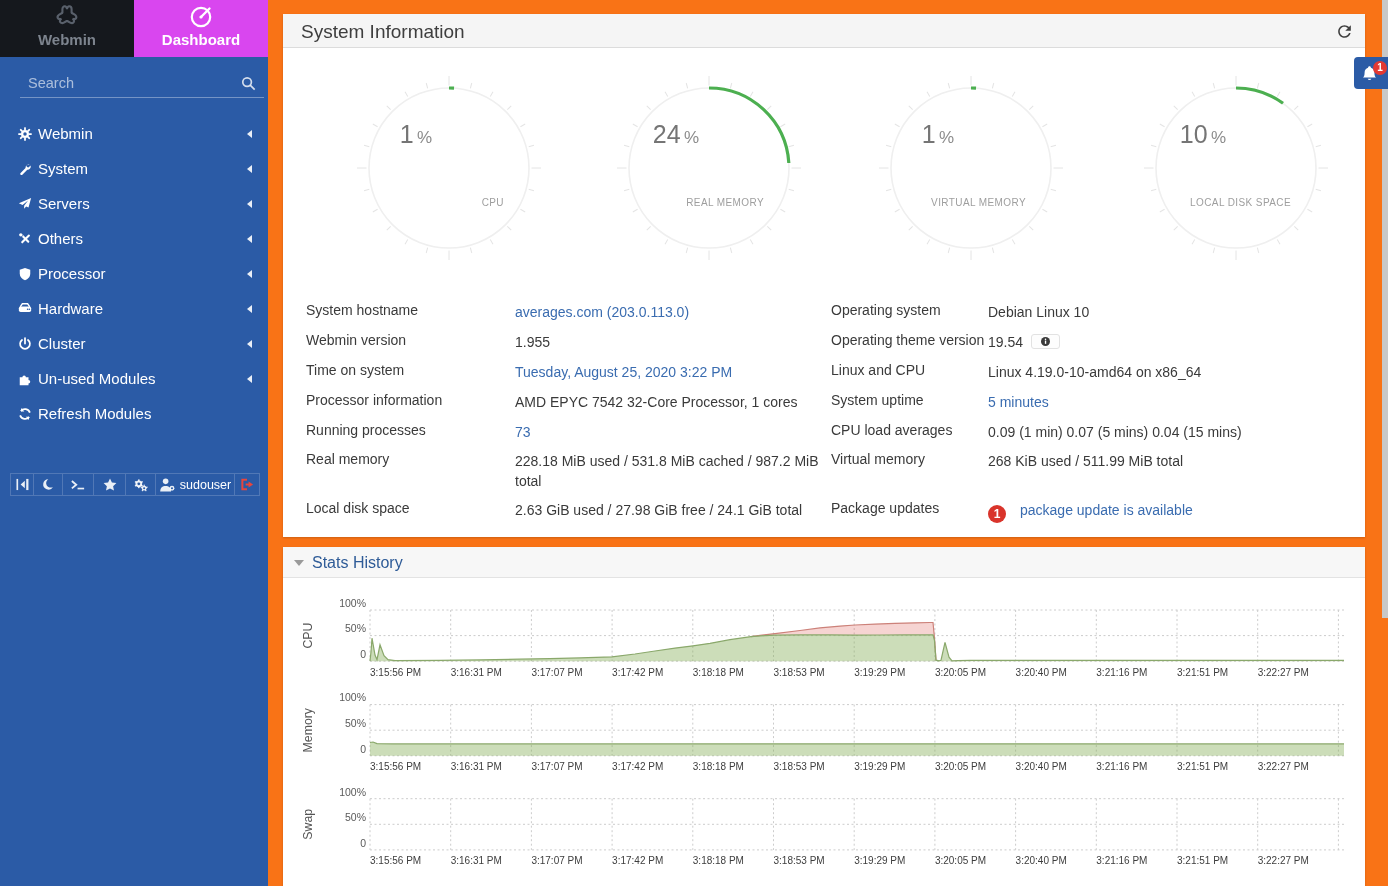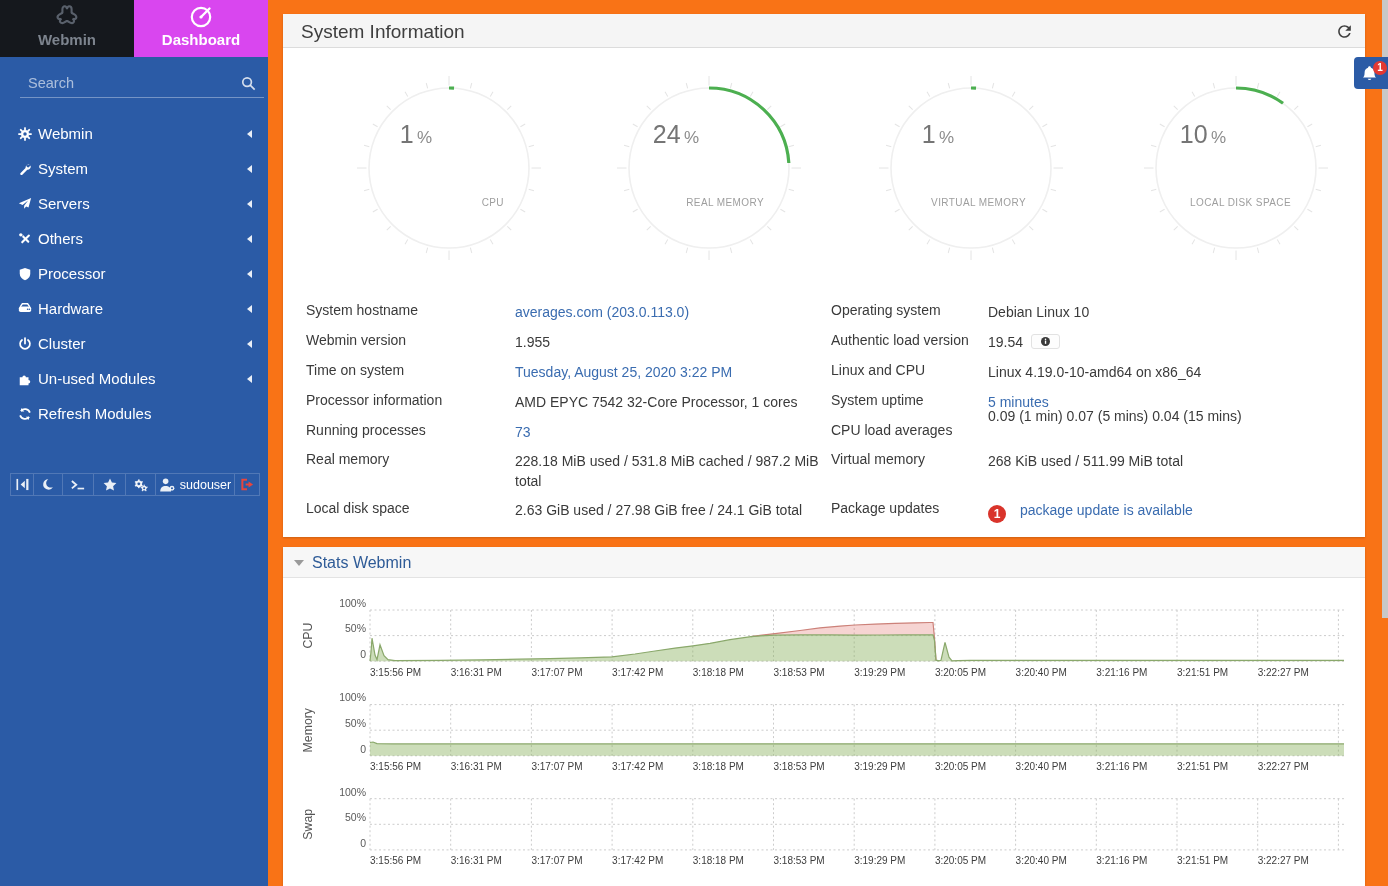--- a/index.html
+++ b/index.html
@@ -367,41 +367,41 @@
       <div class="ilab" style="top:378px;left:23px">Processor information</div>
       <div class="ival" style="top:378px;left:232px;width:306px">AMD EPYC 7542 32-Core Processor, 1 cores</div>
       <div class="ilab" style="top:408px;left:23px">Running processes</div>
       <div class="ival" style="top:408px;left:232px;width:306px"><a>73</a></div>
       <div class="ilab" style="top:437px;left:23px">Real memory</div>
       <div class="ival" style="top:437px;left:232px;width:306px">228.18 MiB used / 531.8 MiB cached / 987.2 MiB total</div>
       <div class="ilab" style="top:486px;left:23px">Local disk space</div>
       <div class="ival" style="top:486px;left:232px;width:306px">2.63 GiB used / 27.98 GiB free / 24.1 GiB total</div>
       <div class="ilab" style="top:288px;left:548px">Operating system</div>
       <div class="ival" style="top:288px;left:705px;width:360px">Debian Linux 10</div>
-      <div class="ilab" style="top:318px;left:548px">Authentic load version</div>
+      <div class="ilab" style="top:318px;left:548px">Operating theme version</div>
       <div class="ival" style="top:318px;left:705px;width:360px">19.54&nbsp; <span class="ibtn"><svg width="9" height="9" viewBox="0 0 10 10">
             <circle cx="5" cy="5" r="5" fill="#3a3a3a"></circle>
             <rect x="4.3" y="4" width="1.5" height="3.6" fill="#fff"></rect>
             <circle cx="5" cy="2.6" r="0.9" fill="#fff"></circle>
           </svg></span></div>
       <div class="ilab" style="top:348px;left:548px">Linux and CPU</div>
       <div class="ival" style="top:348px;left:705px;width:360px">Linux 4.19.0-10-amd64 on x86_64</div>
       <div class="ilab" style="top:378px;left:548px">System uptime</div>
       <div class="ival" style="top:378px;left:705px;width:360px"><a>5 minutes</a></div>
       <div class="ilab" style="top:408px;left:548px">CPU load averages</div>
-      <div class="ival" style="top:392px;left:705px;width:360px">0.09 (1 min) 0.07 (5 mins) 0.04 (15 mins)</div>
+      <div class="ival" style="top:408px;left:705px;width:360px">0.09 (1 min) 0.07 (5 mins) 0.04 (15 mins)</div>
       <div class="ilab" style="top:437px;left:548px">Virtual memory</div>
       <div class="ival" style="top:437px;left:705px;width:360px">268 KiB used / 511.99 MiB total</div>
       <div class="ilab" style="top:486px;left:548px">Package updates</div>
       <div class="ival" style="top:486px;left:705px;width:360px"><span class="pbadge">1</span><a style="margin-left:14px">package update is available</a></div>
   </div>
   <div class="panel" id="p2">
     <div class="phead2">
         <span class="caret2"></span>
-        <div class="ptitle2">Stats Webmin</div>
+        <div class="ptitle2">Stats History</div>
       </div>
     <svg id="charts" width="1082" height="360" viewBox="0 0 1082 360">
         <line x1="87.0" y1="63.0" x2="1062.0" y2="63.0" stroke="#cccccc" stroke-width="1" stroke-dasharray="2 2.5"></line>
         <line x1="87.0" y1="88.6" x2="1062.0" y2="88.6" stroke="#cccccc" stroke-width="1" stroke-dasharray="2 2.5"></line>
         <line x1="87.0" y1="114.2" x2="1062.0" y2="114.2" stroke="#cccccc" stroke-width="1" stroke-dasharray="2 2.5"></line>
         <line x1="87.0" y1="63.0" x2="87.0" y2="114.2" stroke="#cccccc" stroke-width="1" stroke-dasharray="2 2.5"></line>
         <line x1="167.7" y1="63.0" x2="167.7" y2="114.2" stroke="#cccccc" stroke-width="1" stroke-dasharray="2 2.5"></line>
         <line x1="248.4" y1="63.0" x2="248.4" y2="114.2" stroke="#cccccc" stroke-width="1" stroke-dasharray="2 2.5"></line>
         <line x1="329.1" y1="63.0" x2="329.1" y2="114.2" stroke="#cccccc" stroke-width="1" stroke-dasharray="2 2.5"></line>
         <line x1="409.8" y1="63.0" x2="409.8" y2="114.2" stroke="#cccccc" stroke-width="1" stroke-dasharray="2 2.5"></line>

